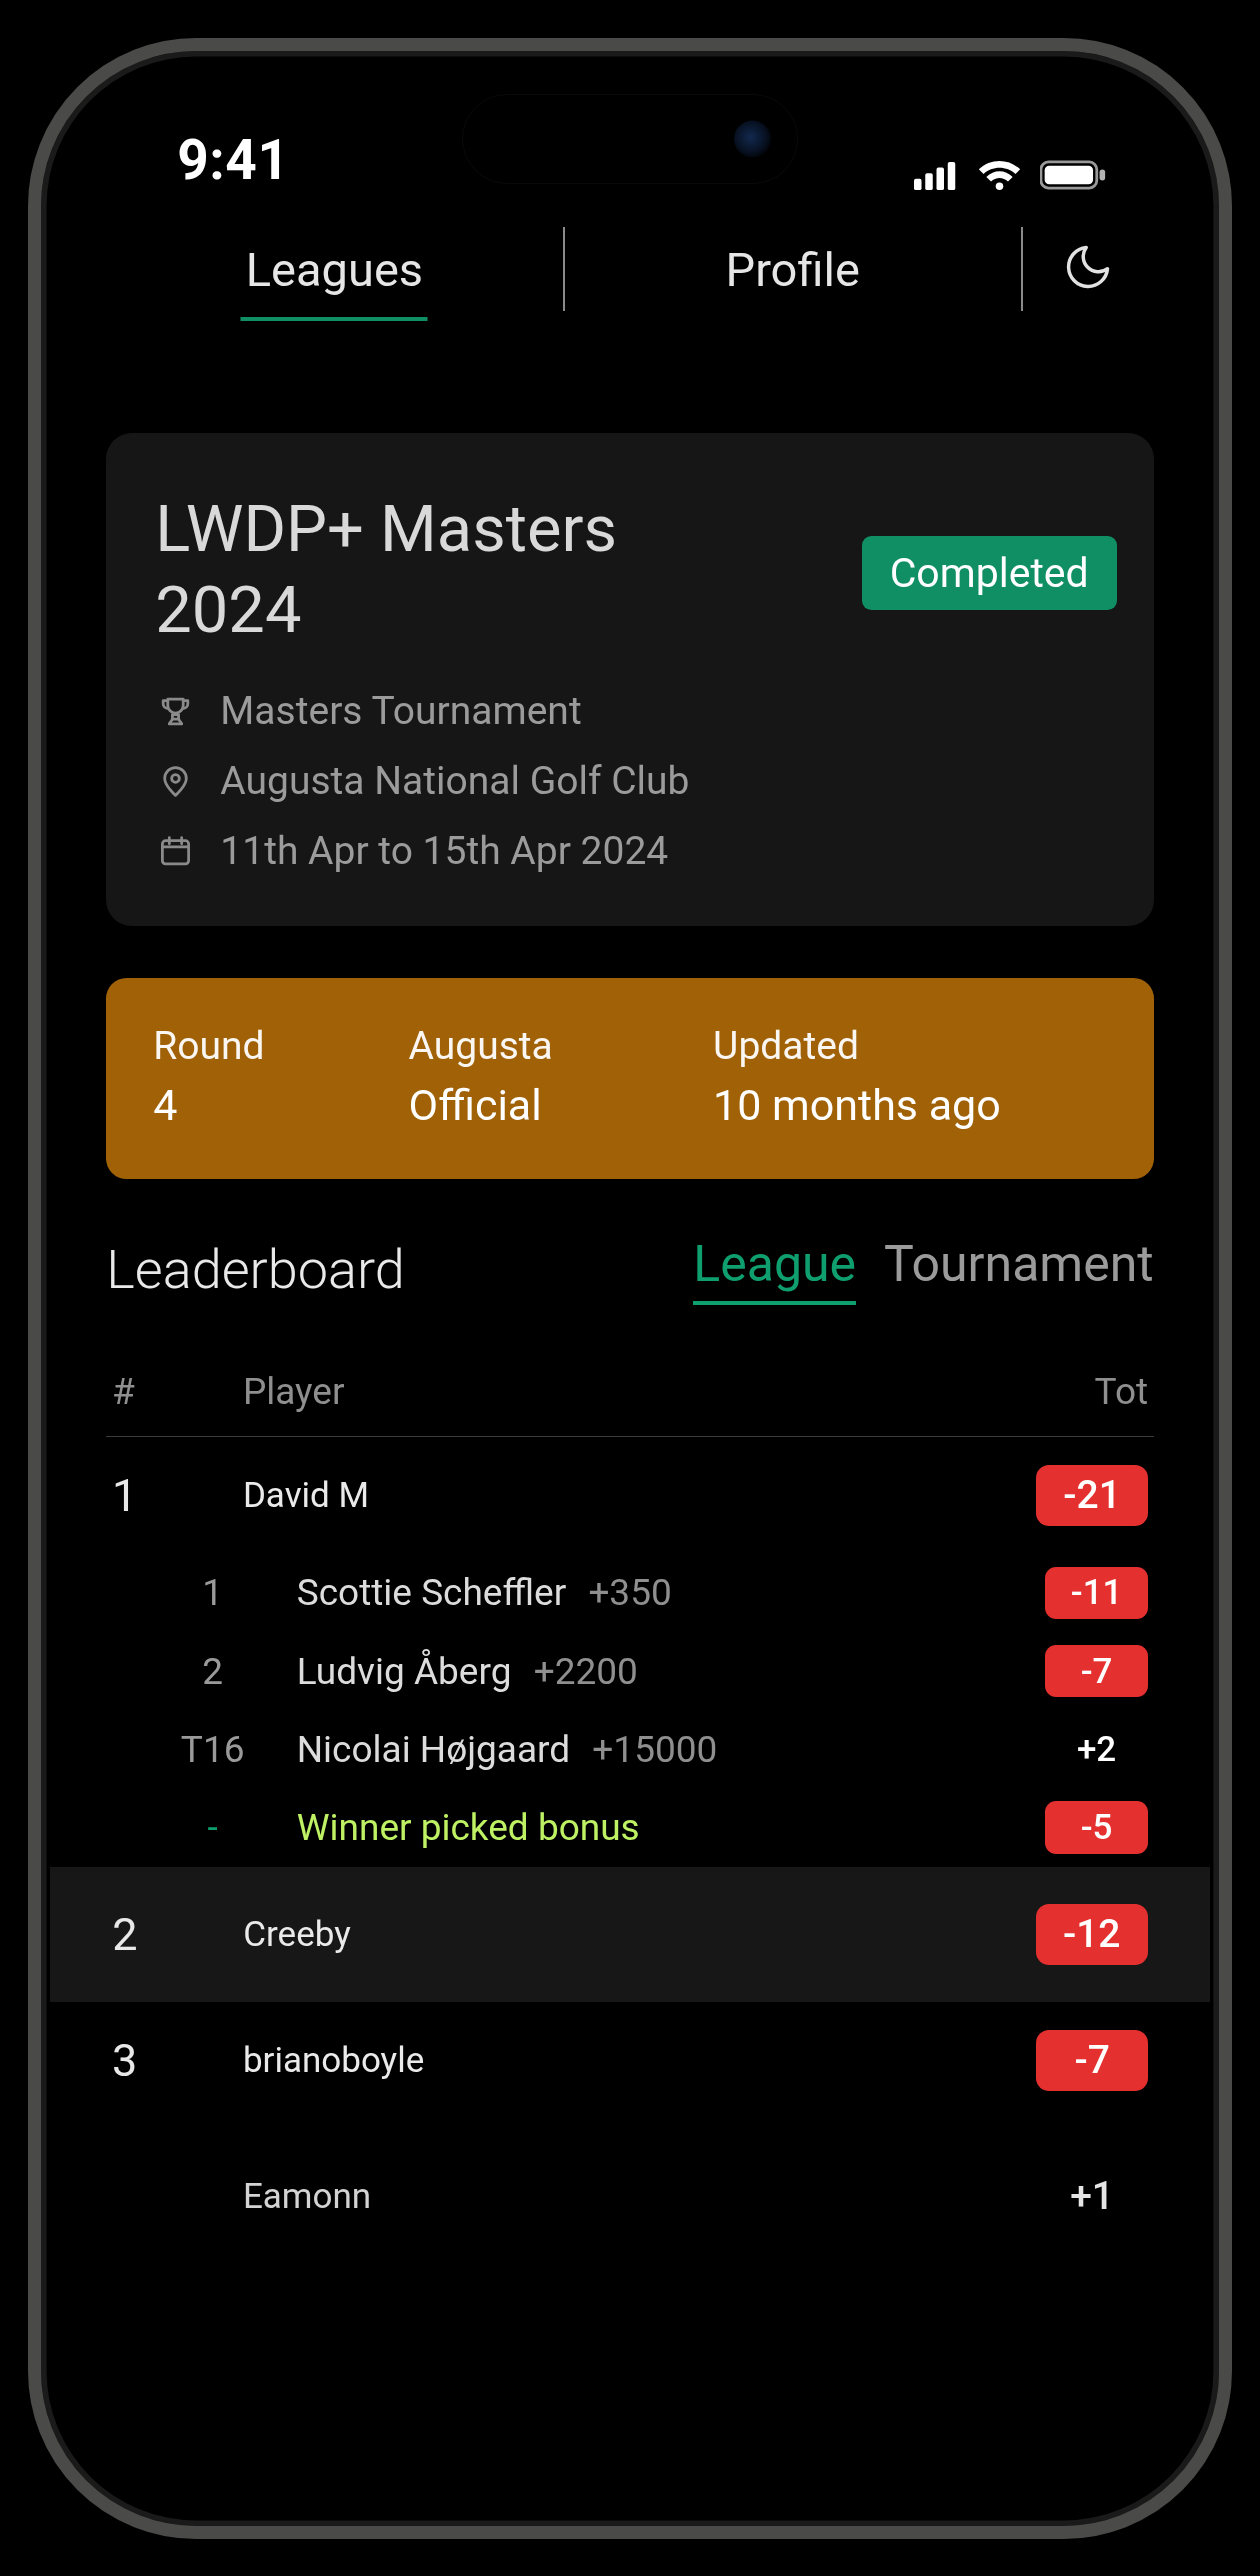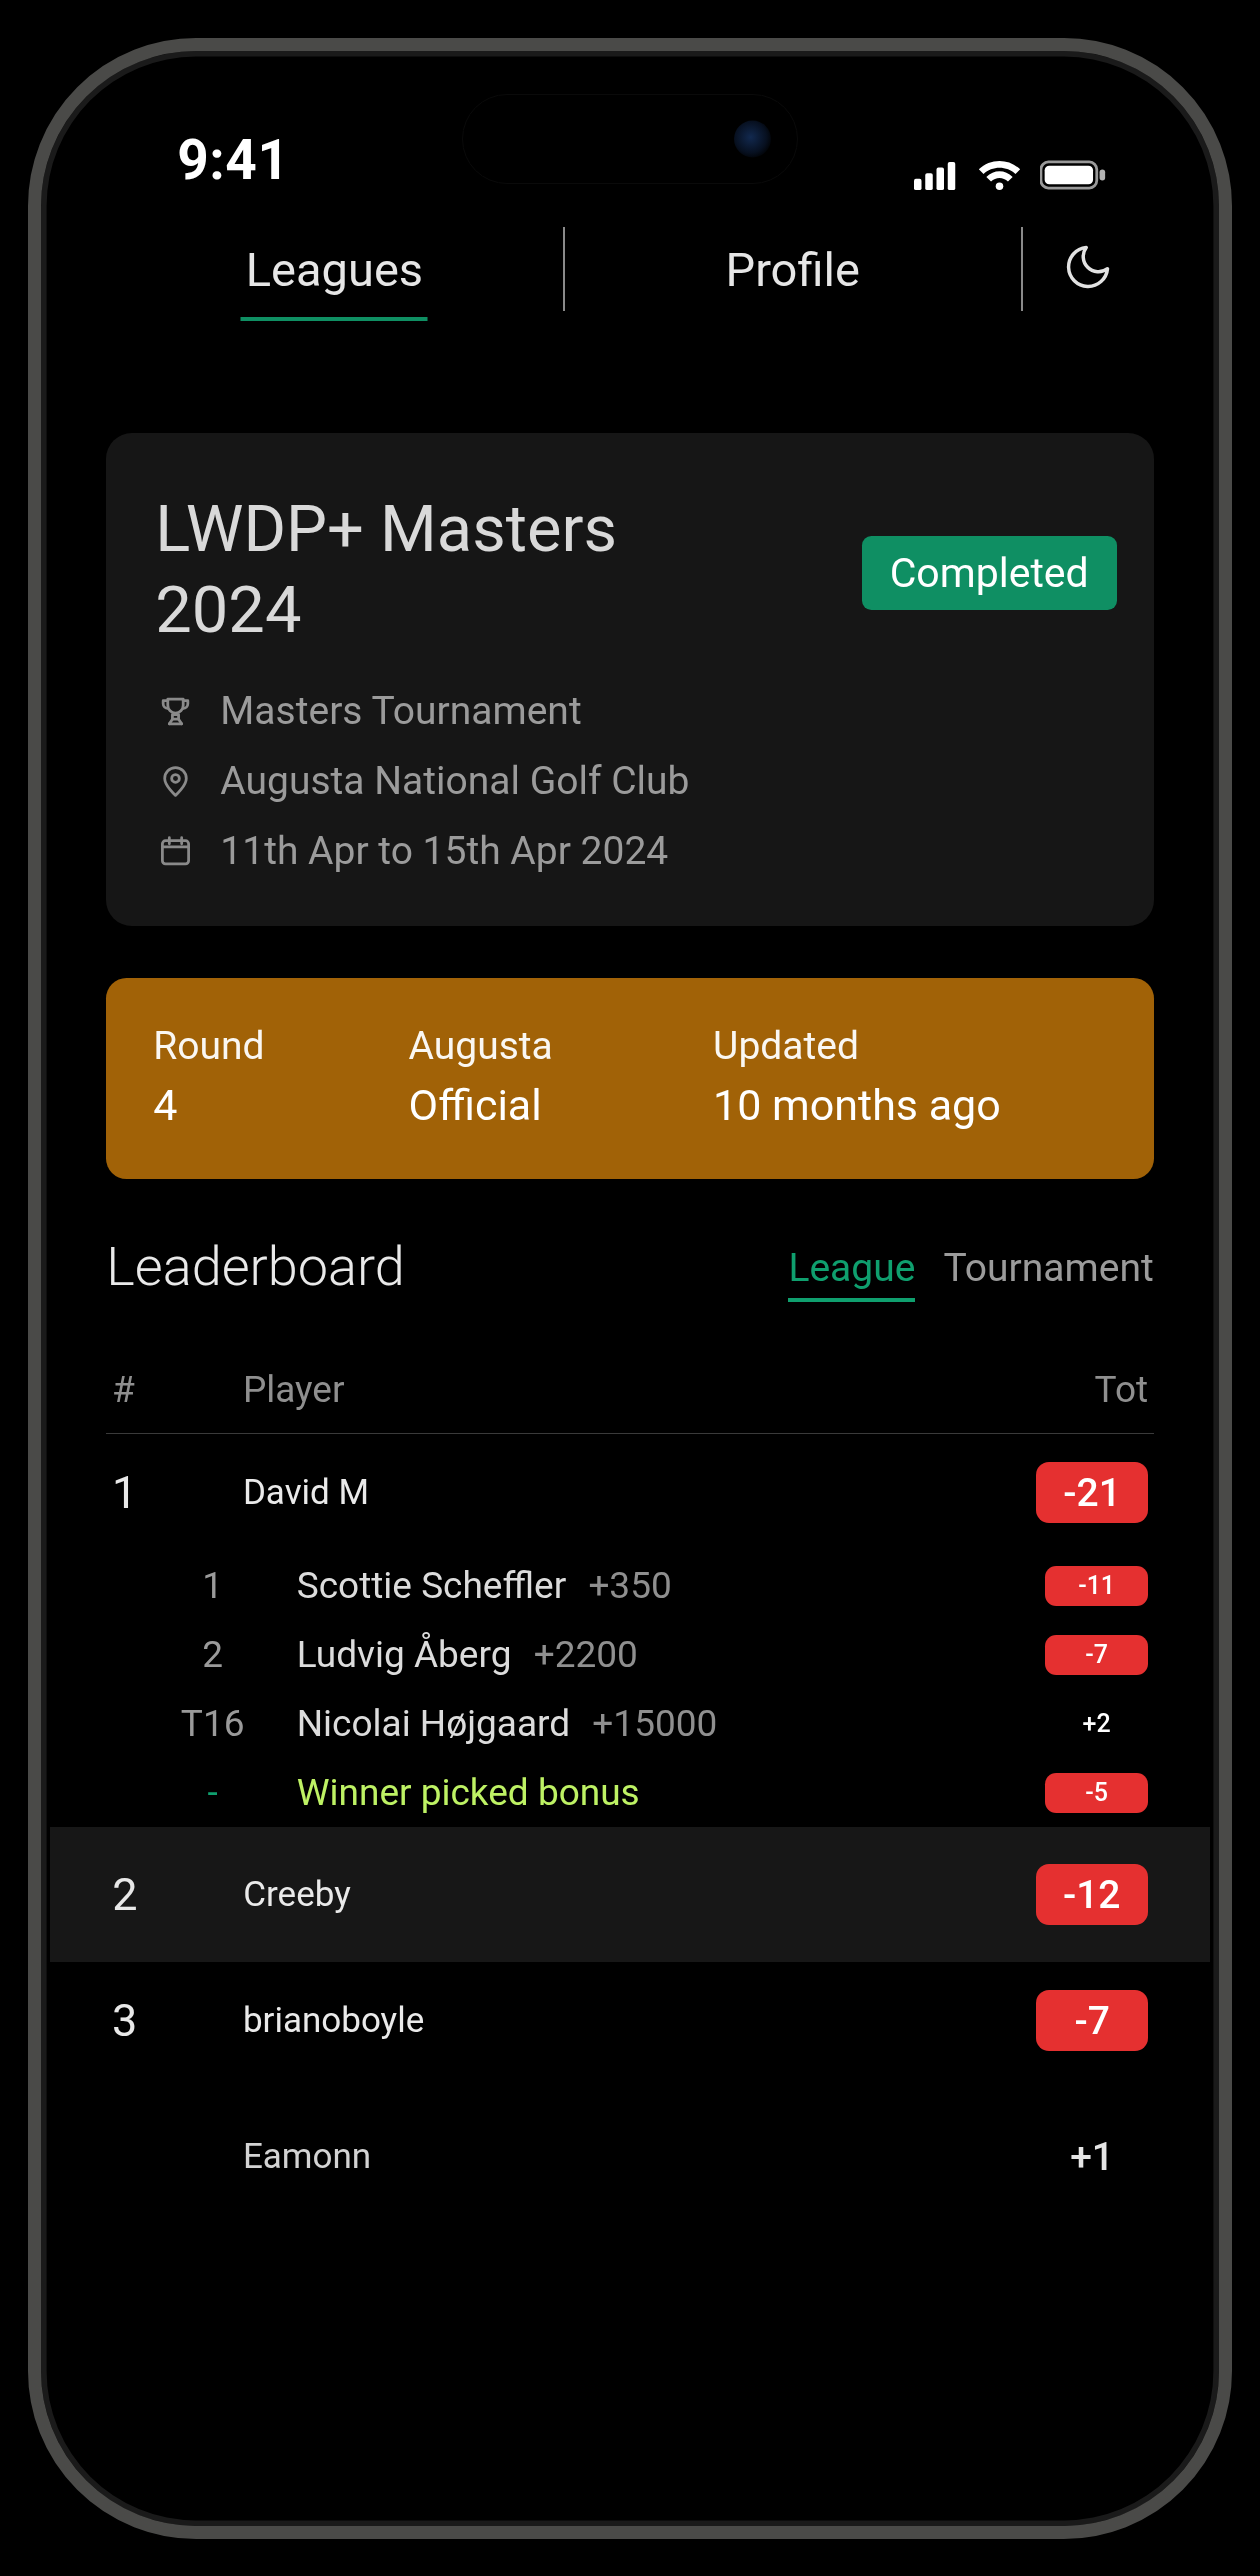--- a/index.html
+++ b/index.html
@@ -128,21 +128,21 @@
   }
   .status-strip .lbl { font-size: 39px; opacity: 0.95; }
   .status-strip .val { font-size: 43px; margin-top: 11.2px; }
 
   
   .lb-head {
     margin-top: 56px;
     display:flex; align-items:flex-end; justify-content: space-between;
   }
   .lb-title { font-size: 54px; font-weight: 300; color:#e9e9e9; }
-  .lb-tabs { display:flex; gap: 28px; font-size: 39px; color:#9b9b9b; }
+  .lb-tabs { display:flex; gap: 28px; font-size: 50px; color:#9b9b9b; }
   .lb-tab { position: relative; padding-bottom: 7.5px; }
   .lb-tab.active { color:#0f9f6e; }
   .lb-tab.active::after { content:""; position:absolute; left:0; right:0; bottom:-3.7px; height:3.7px; background:#0f9f6e; }
 
   
   .table { margin-top: 47px; font-size: 41px; }
   .thead {
     display:grid; grid-template-columns: 131px 1fr 159px;
     color:#8f8f8f; font-size: 37px;
     padding: 22.4px 5.6px;
@@ -173,21 +173,21 @@
 
   .sub {
     display:grid; grid-template-columns: 168px 1fr 159px;
     align-items:center;
     padding: 13px 5.6px 13px 22.4px;
     font-size: 37px;
   }
   .sub .srank { color:#9a9a9a; text-align:center;}
   .sub .sname { color:#dcdcdc; }
   .sub .sname .odds { color:#8f8f8f; margin-left: 13px; }
-  .sub .pill { font-size: 25px; min-width: 103px; padding: 5.6px 17px; border-radius: 11.2px; }
+  .sub .pill { font-size: 35px; min-width: 103px; padding: 5.6px 17px; border-radius: 11.2px; }
   .sub.bonus .srank { color:#0f9f6e; }
   .sub.bonus .sname { color:#bef264; }
 
   
   .stroke { stroke: currentColor; fill: none; stroke-width: 3; stroke-linecap: round; stroke-linejoin: round; }
 </style>
 </head>
 <body>
 
 <div class="device">

